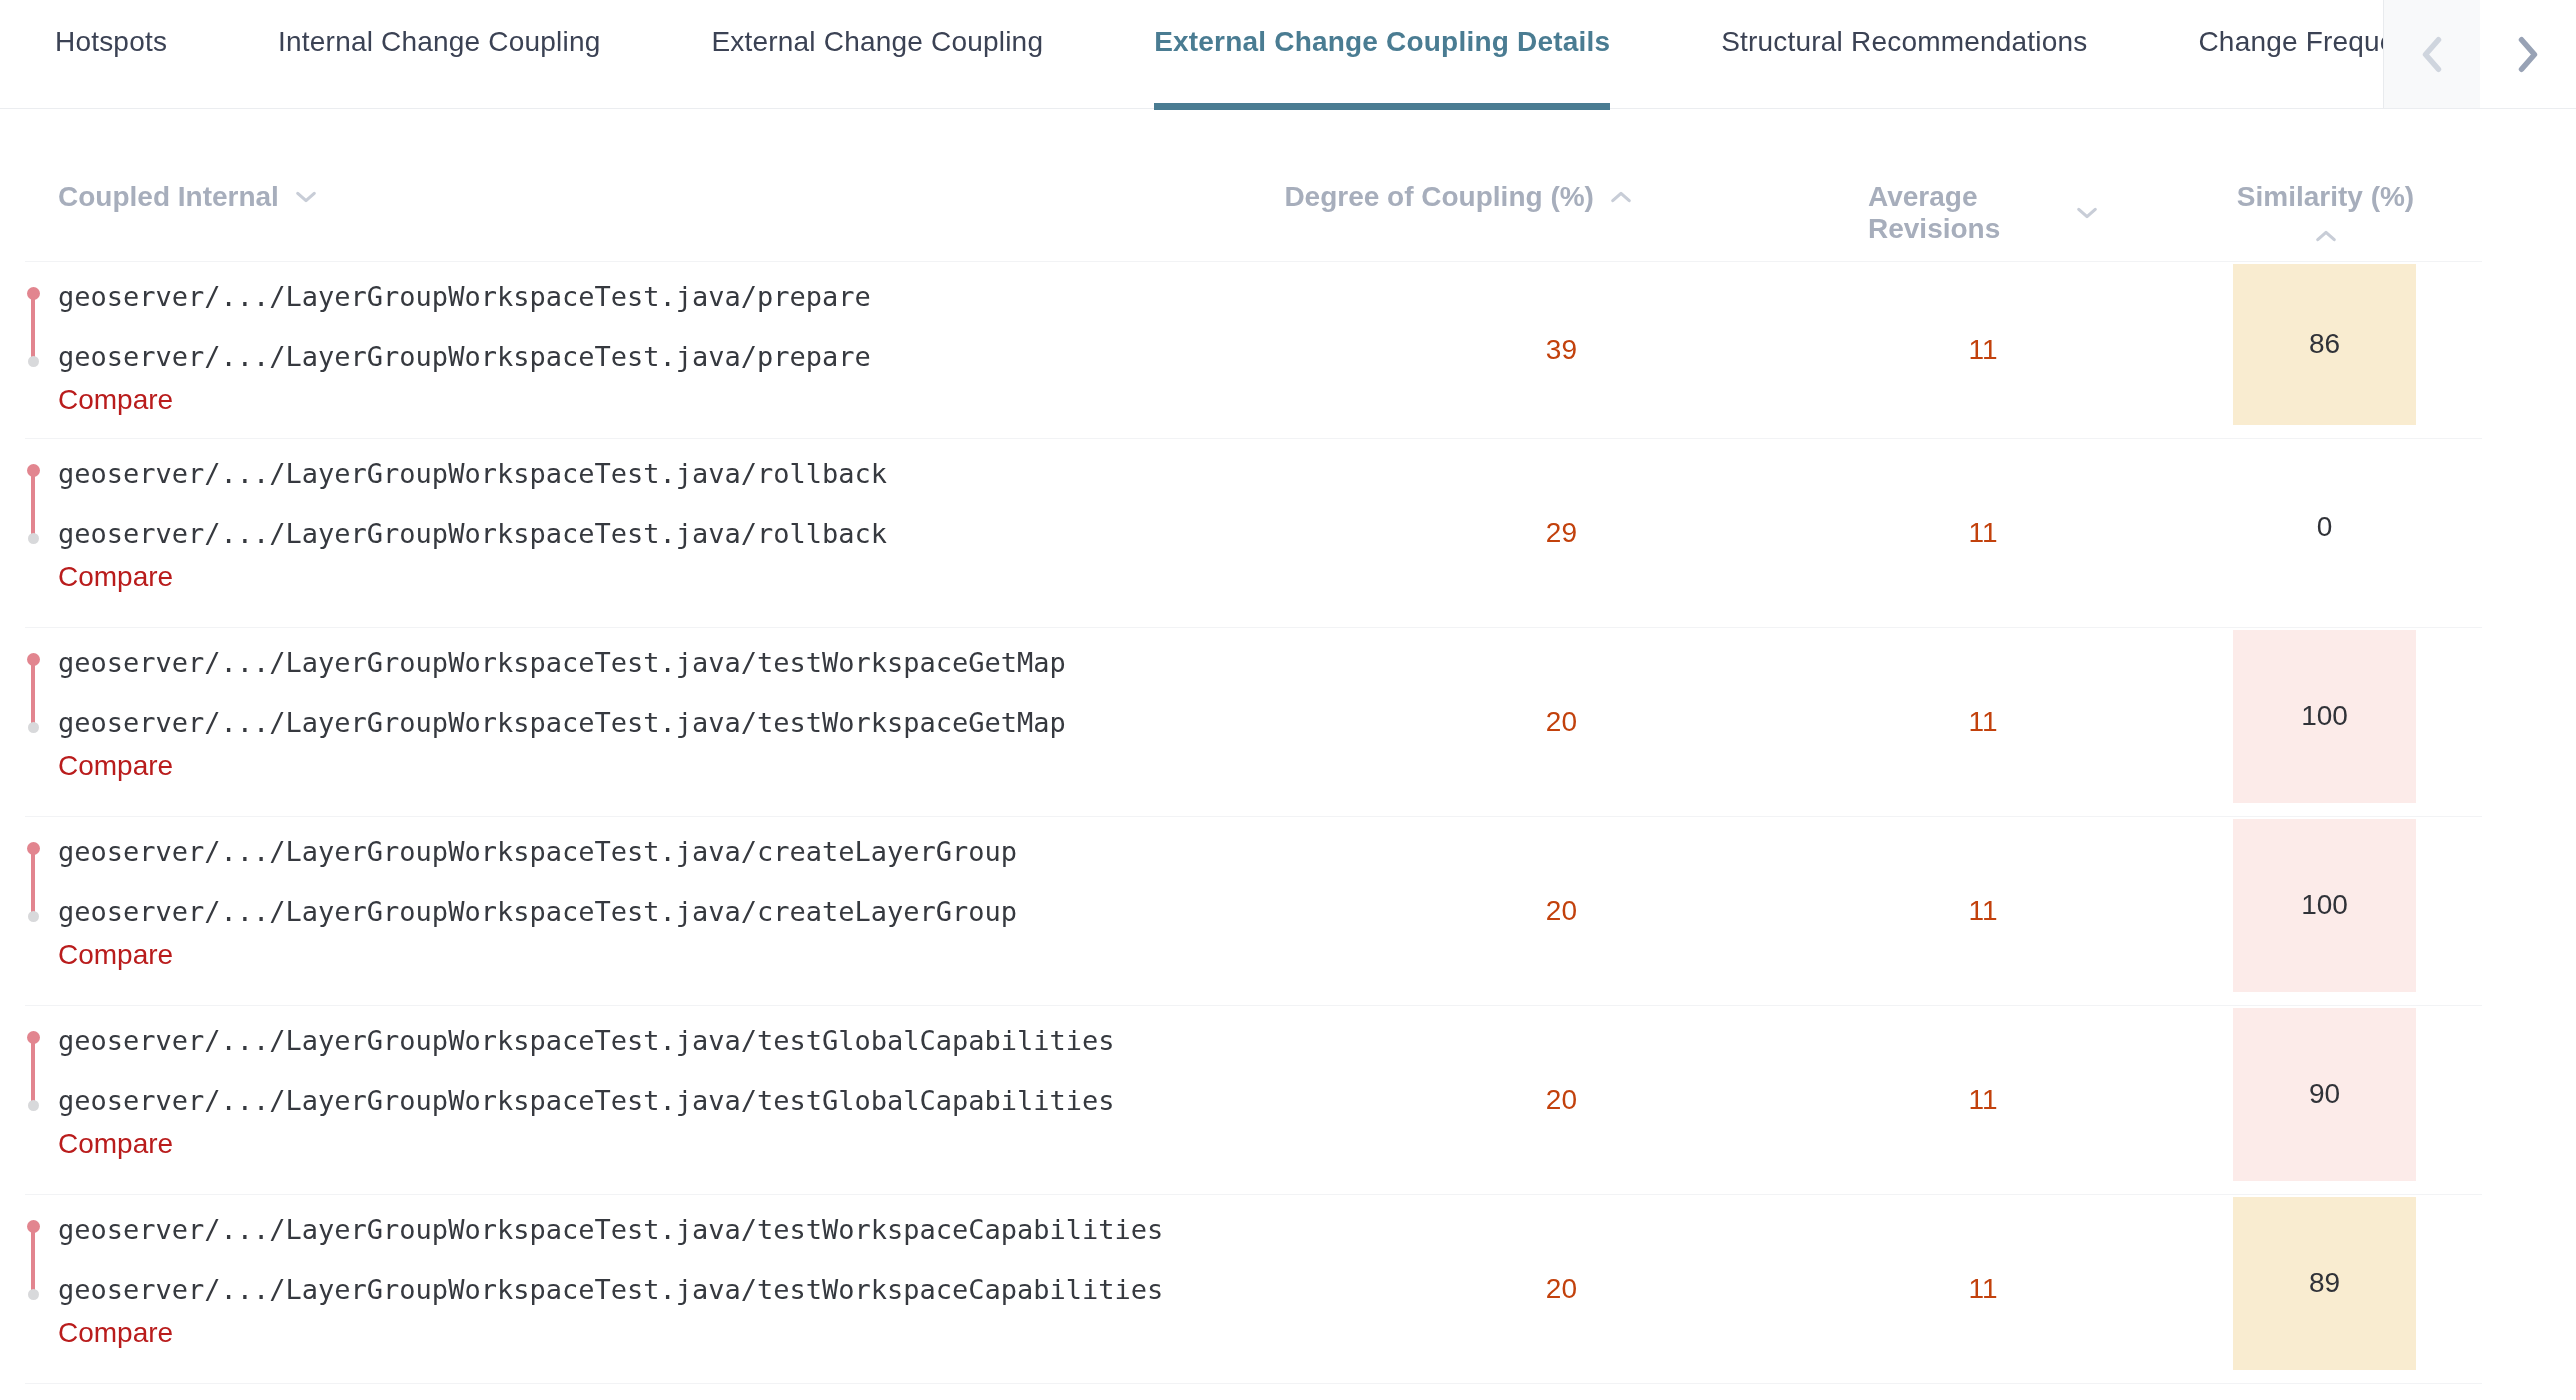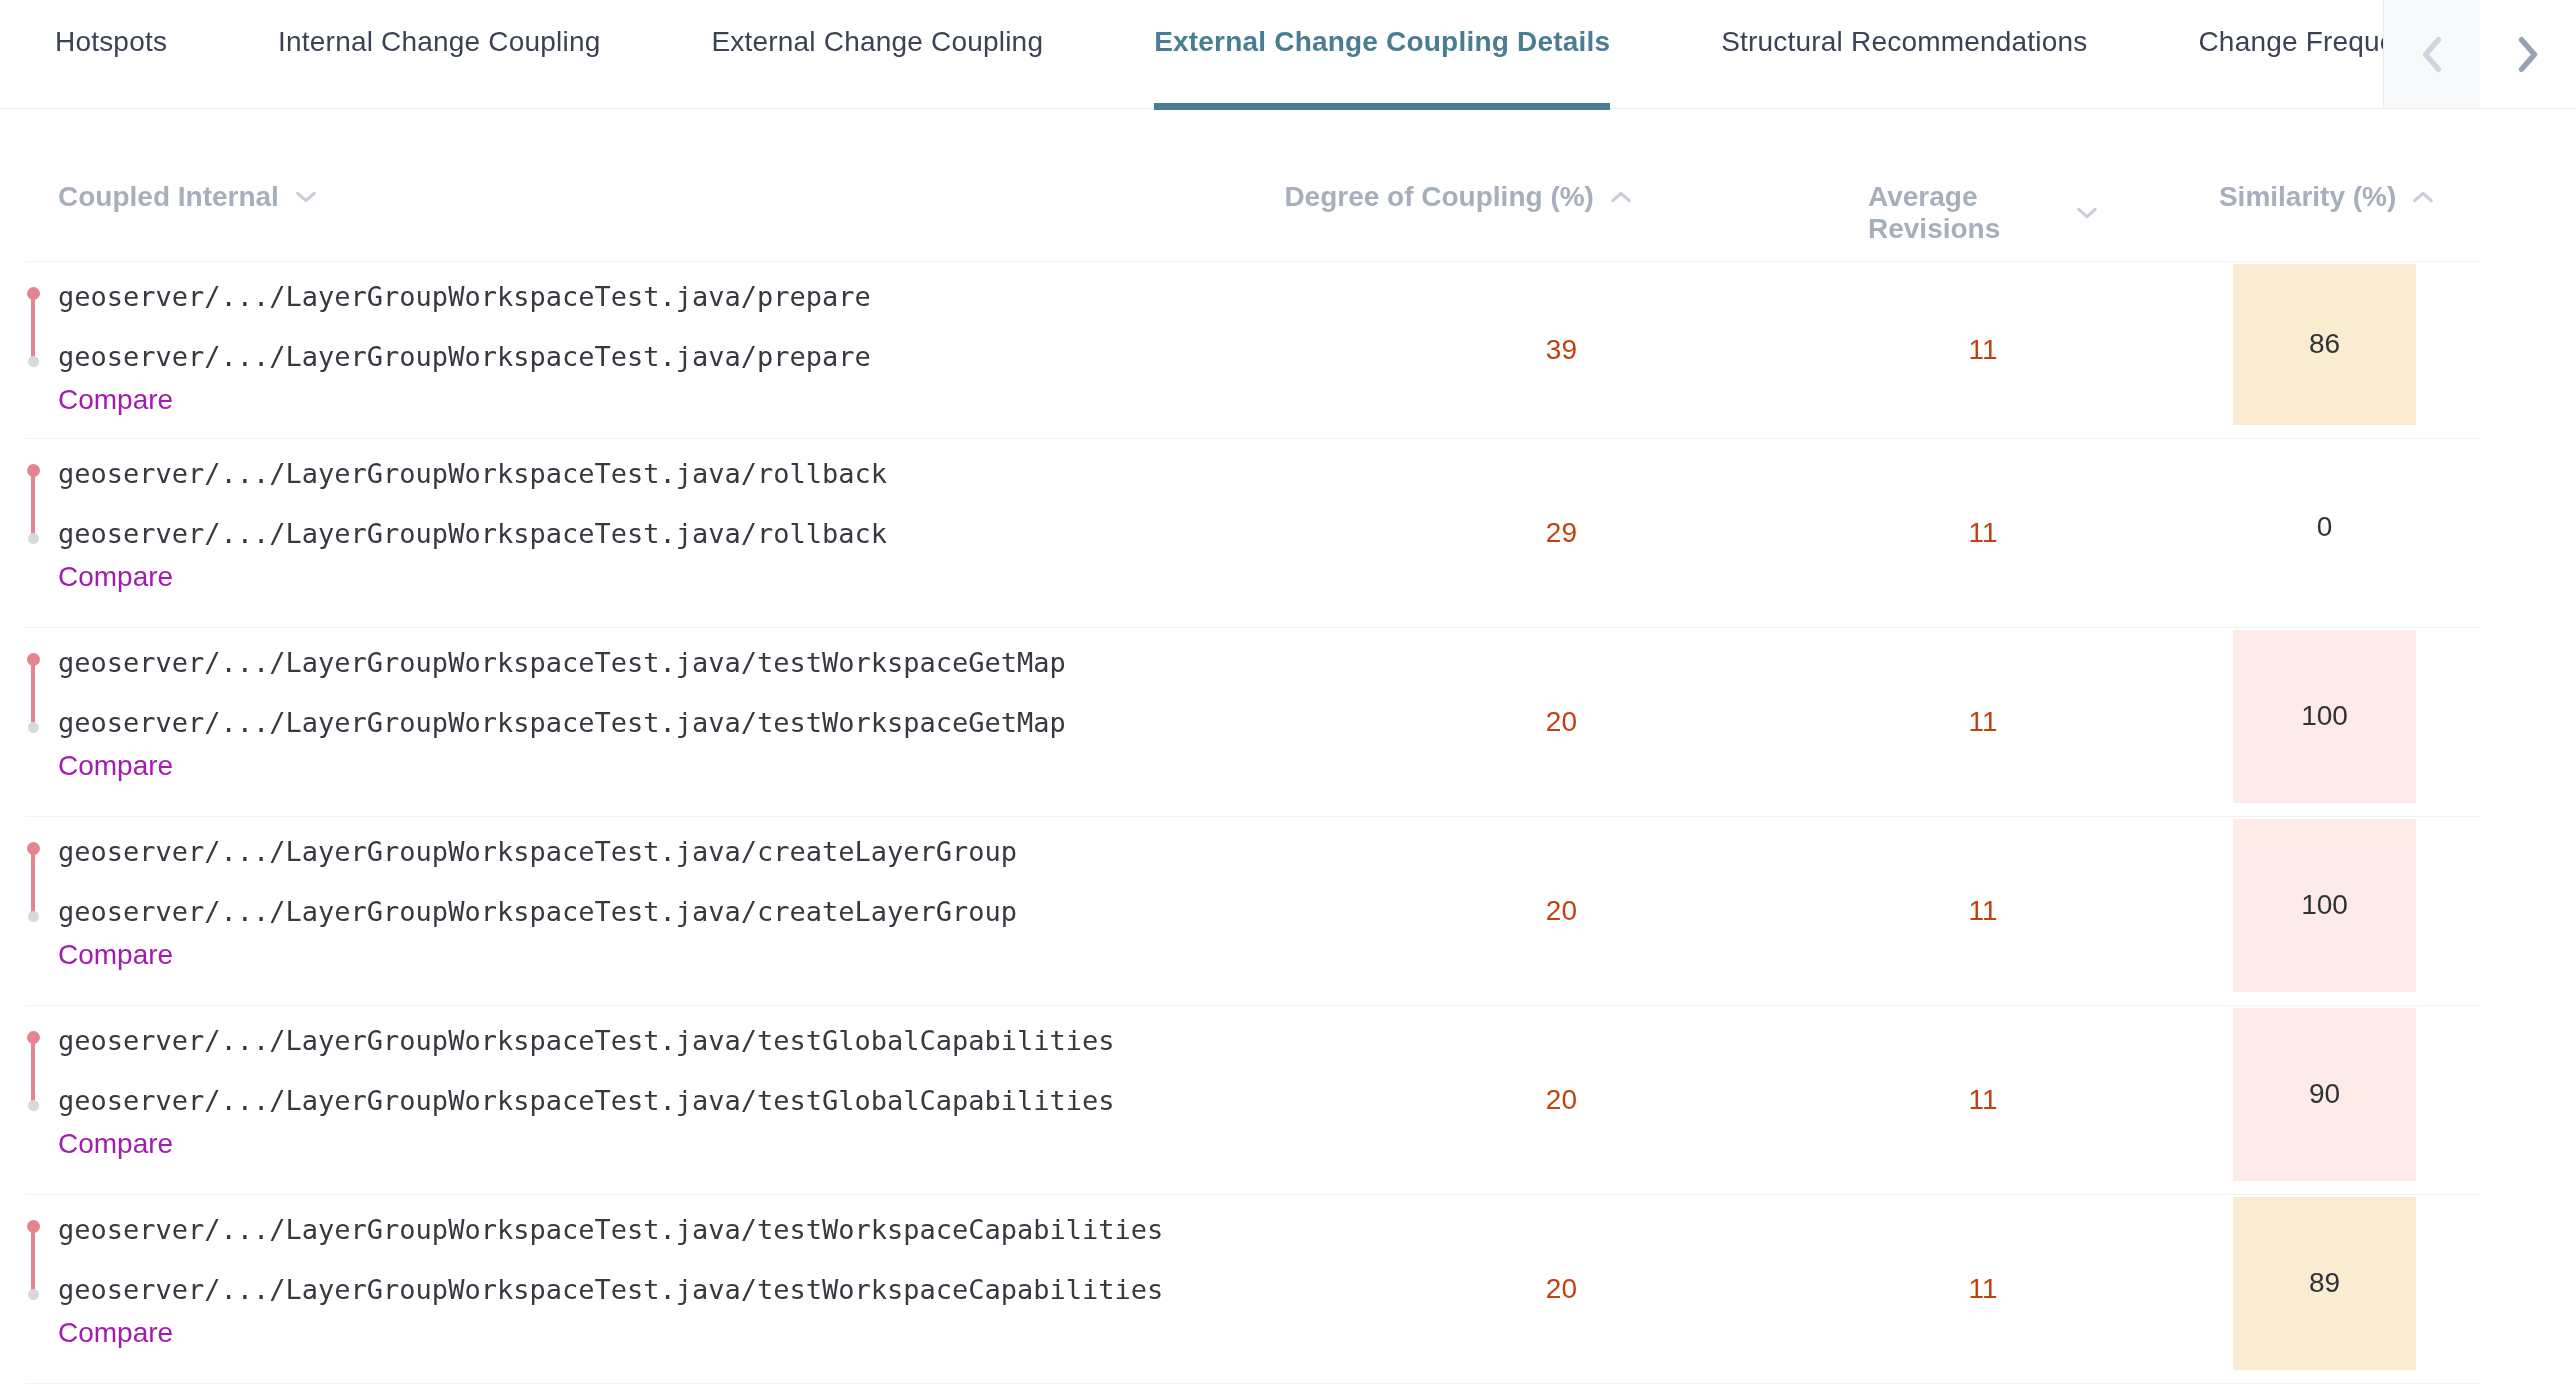--- a/index.html
+++ b/index.html
@@ -27,41 +27,41 @@
 
   
   .table { margin-left: 25px; width: 2457px; position: relative; }
 
   .thead { position: relative; height: 153px; border-bottom: 1.8px solid #f2f3f5; }
   .th { position: absolute; top: 72px; display: flex; align-items: center;
     gap: 15.7px; font-size: 28px; font-weight: 700; color: #a7aebc; cursor: pointer; }
   .th-functions  { left: 33px; }
   .th-degree     { left: 1184px; width: 498px; justify-content: center; }
   .th-revisions  { left: 1843px; width: 230px; justify-content: center; }
-  .th-similarity { left: 2192px; width: 217px; justify-content: flex-end; }
+  .th-similarity { left: 2192px; width: 217px; justify-content: flex-end; flex-direction: column; }
   .sort-chev { stroke: #c8cdd7; flex: 0 0 auto; }
   .sort-chev.down { transform: rotate(180deg); }
 
   .row { position: relative; height: 189px; border-bottom: 1.8px solid #f2f3f5; }
   .row:first-child { height: 177px; }
 
   .marker { position: absolute; left: 1.8px; top: 25px; width: 13px; height: 80px; }
   .m-dot-top { position: absolute; top: 0; left: 0; width: 13px; height: 13px;
     border-radius: 50%; background: #e2858f; }
   .m-line { position: absolute; top: 6.4px; bottom: 5.5px; left: 4.6px; width: 3.7px;
     background: #e2858f; }
   .m-dot-bottom { position: absolute; bottom: 0; left: 0.9px; width: 11px; height: 11px;
     border-radius: 50%; background: #d8d9db; }
 
   .fn { position: absolute; left: 33px; font-family: "DejaVu Sans Mono", monospace;
     font-size: 27px; color: #36393f; line-height: 33px; white-space: nowrap; }
   .fn-a { top: 18.4px; }
   .fn-b { top: 78px; }
   .compare { position: absolute; left: 33px; top: 121px; font-size: 28px;
-    color: #a21caf; line-height: 33px; text-decoration: none; cursor: pointer; }
+    color: #b91c1c; line-height: 33px; text-decoration: none; cursor: pointer; }
 
   .val { position: absolute; top: 50%; transform: translateY(-50%);
     font-size: 28px; color: #c2410c; }
   .degree { left: 1276px; width: 276px; text-align: right; }
   .revisions { left: 1843px; width: 230px; text-align: center; }
 
   .sim-cell { position: absolute; left: 2208px; width: 183px; top: 1.8px; bottom: 13px;
     display: flex; align-items: center; justify-content: center;
     font-size: 28px; color: #303238; background: transparent; }
 </style>

